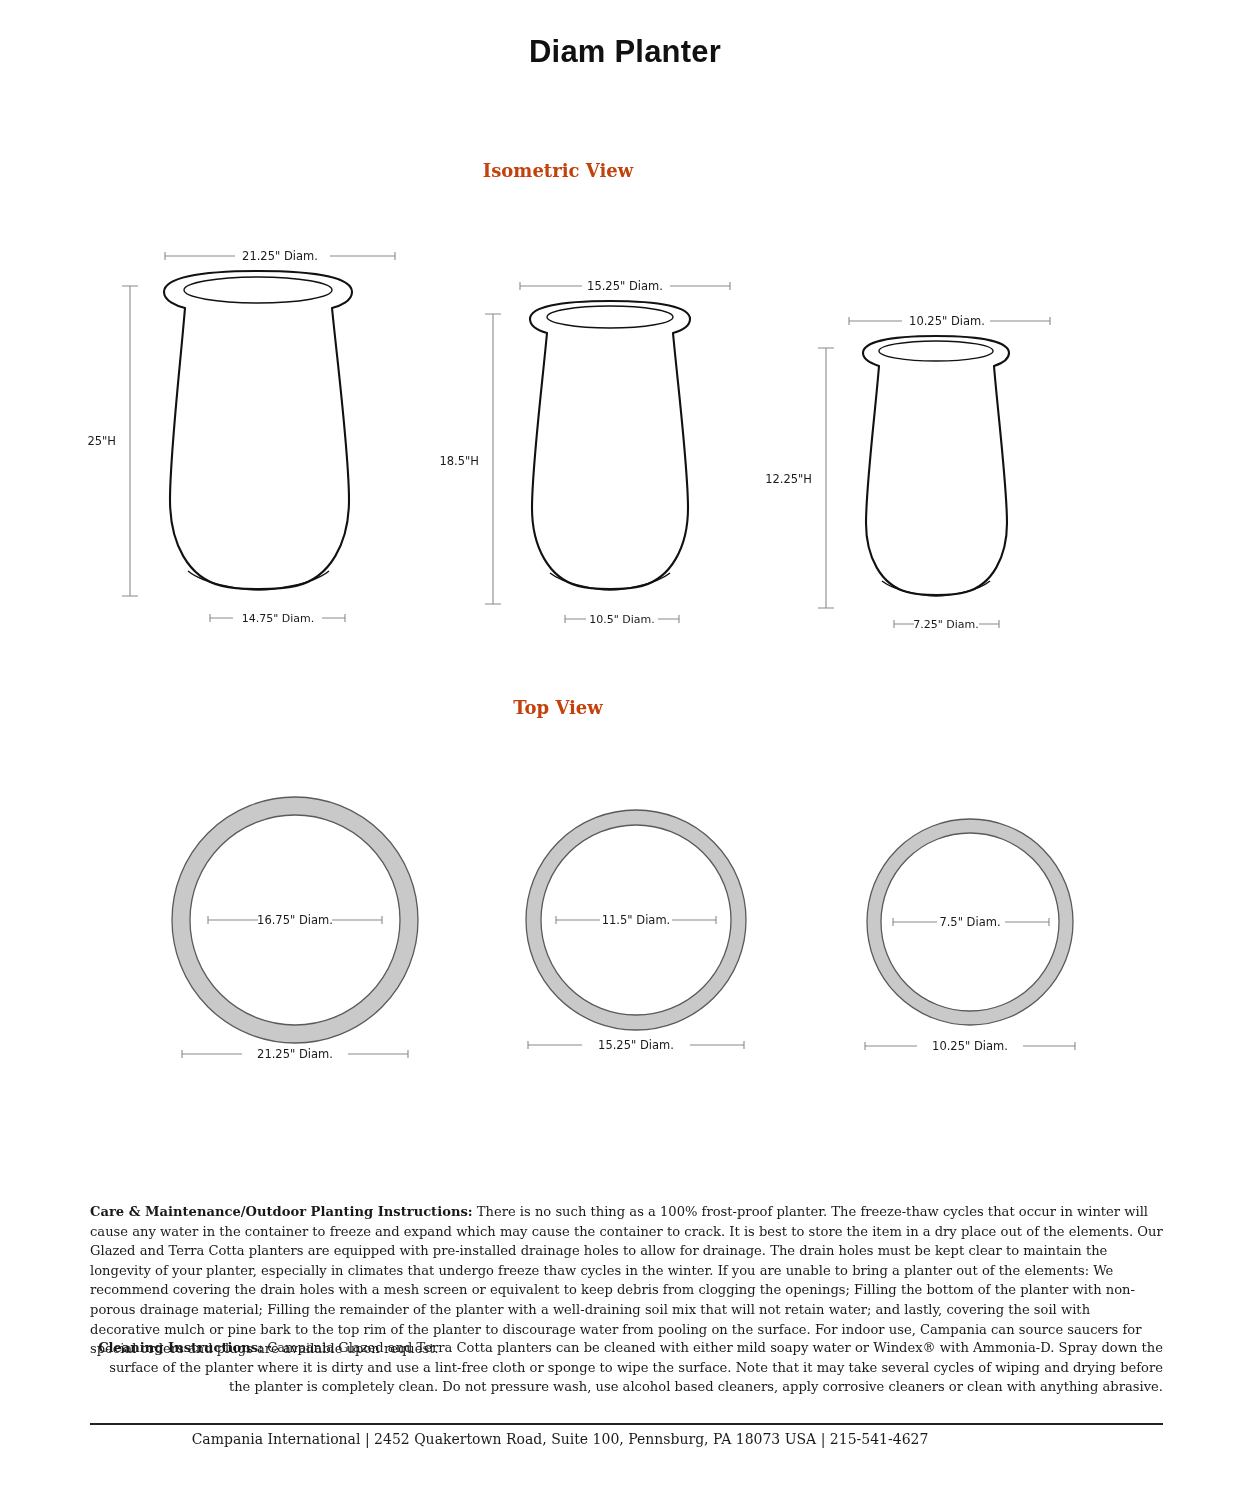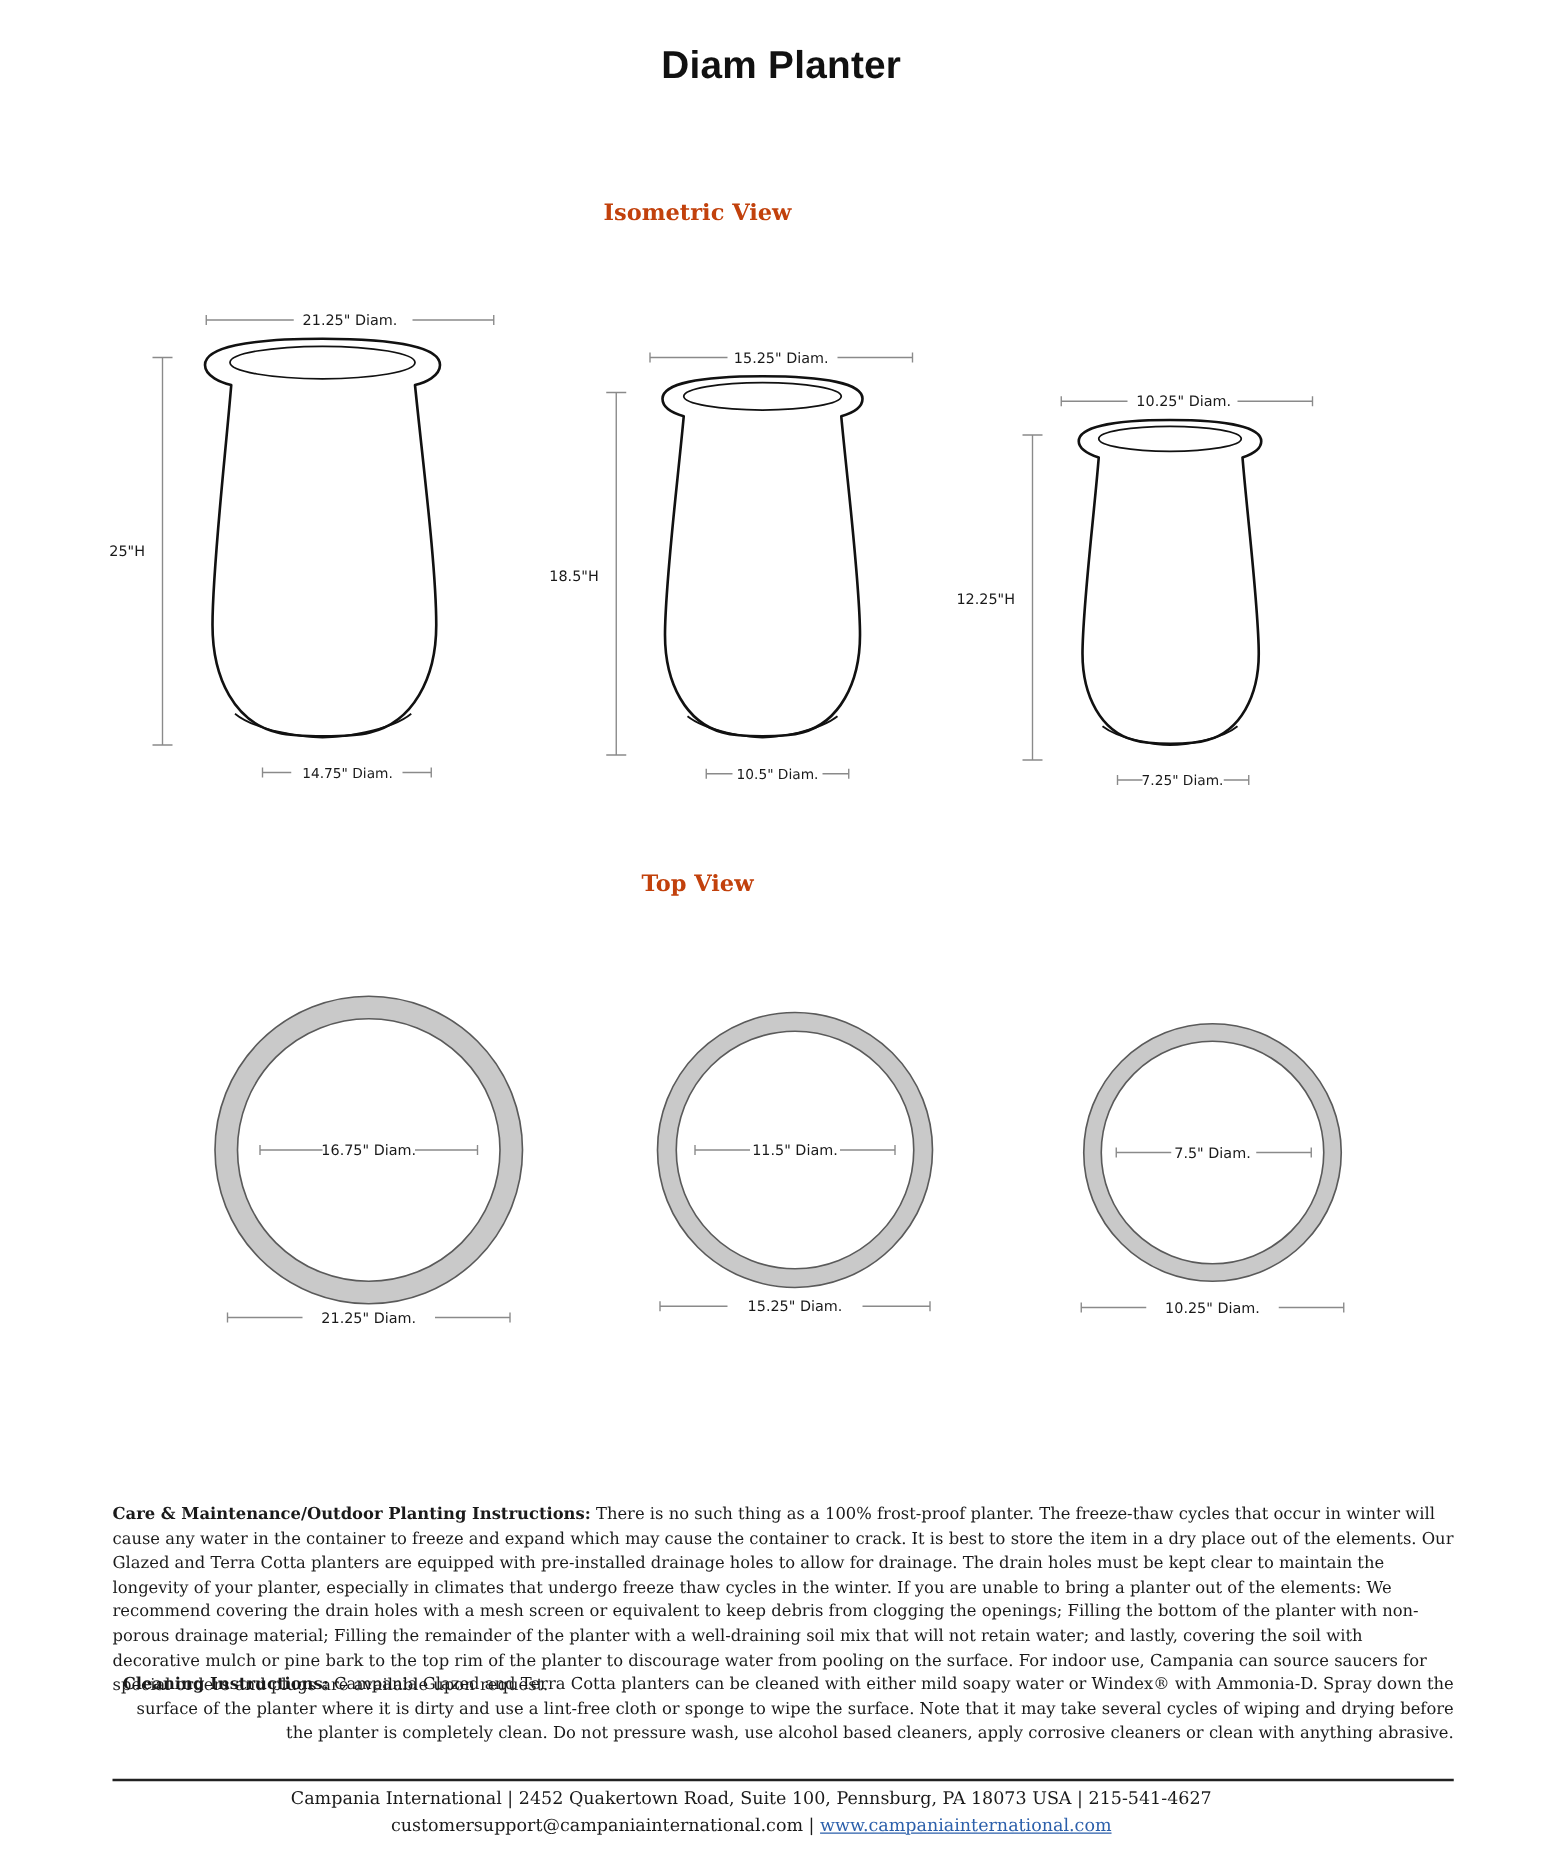--- a/index.html
+++ b/index.html
@@ -120,21 +120,20 @@
   .footer {
     position: absolute;
     left: 0;
     top: 1428px;
     width: 1120px;
     text-align: center;
     font-family: "DejaVu Serif", serif;
     font-size: 14px;
     line-height: 22px;
     color: #1a1a1a;
-    margin-left: 41px;
   }
   .footer a, .footer .link {
     color: #2b5faa;
     text-decoration: underline;
   }
 </style>
 </head>
 <body>
 
 <div class="page">
@@ -307,18 +306,15 @@
     <b>Care &amp; Maintenance/Outdoor Planting Instructions:</b><span> There is no such thing as a 100% frost-proof planter. The freeze-thaw cycles that occur in winter will cause any water in the container to freeze and expand which may cause the container to crack. It is best to store the item in a dry place out of the elements. Our Glazed and Terra Cotta planters are equipped with pre-installed drainage holes to allow for drainage. The drain holes must be kept clear to maintain the longevity of your planter, especially in climates that undergo freeze thaw cycles in the winter. If you are unable to bring a planter out of the elements: We recommend covering the drain holes with a mesh screen or equivalent to keep debris from clogging the openings; Filling the bottom of the planter with non-porous drainage material; Filling the remainder of the planter with a well-draining soil mix that will not retain water; and lastly, covering the soil with decorative mulch or pine bark to the top rim of the planter to discourage water from pooling on the surface. For indoor use, Campania can source saucers for special orders and plugs are available upon request.</span>
   </div>
 
   <div class="body-copy" id="cleaning-block">
     <b>Cleaning Instructions:</b><span> Campania Glazed and Terra Cotta planters can be cleaned with either mild soapy water or Windex® with Ammonia-D. Spray down the surface of the planter where it is dirty and use a lint-free cloth or sponge to wipe the surface. Note that it may take several cycles of wiping and drying before the planter is completely clean. Do not pressure wash, use alcohol based cleaners, apply corrosive cleaners or clean with anything abrasive.</span>
   </div>
 
   <div class="footer-rule"></div>
   <div class="footer">
     <div>Campania International | 2452 Quakertown Road, Suite 100, Pennsburg, PA 18073 USA | 215-541-4627</div>
-    <div>
-      <span>customersupport@campaniainternational.com</span><span> | </span><span class="link">www.campaniainternational.com</span>
-    </div>
   </div>
 
 </div>
 
 </body></html>

